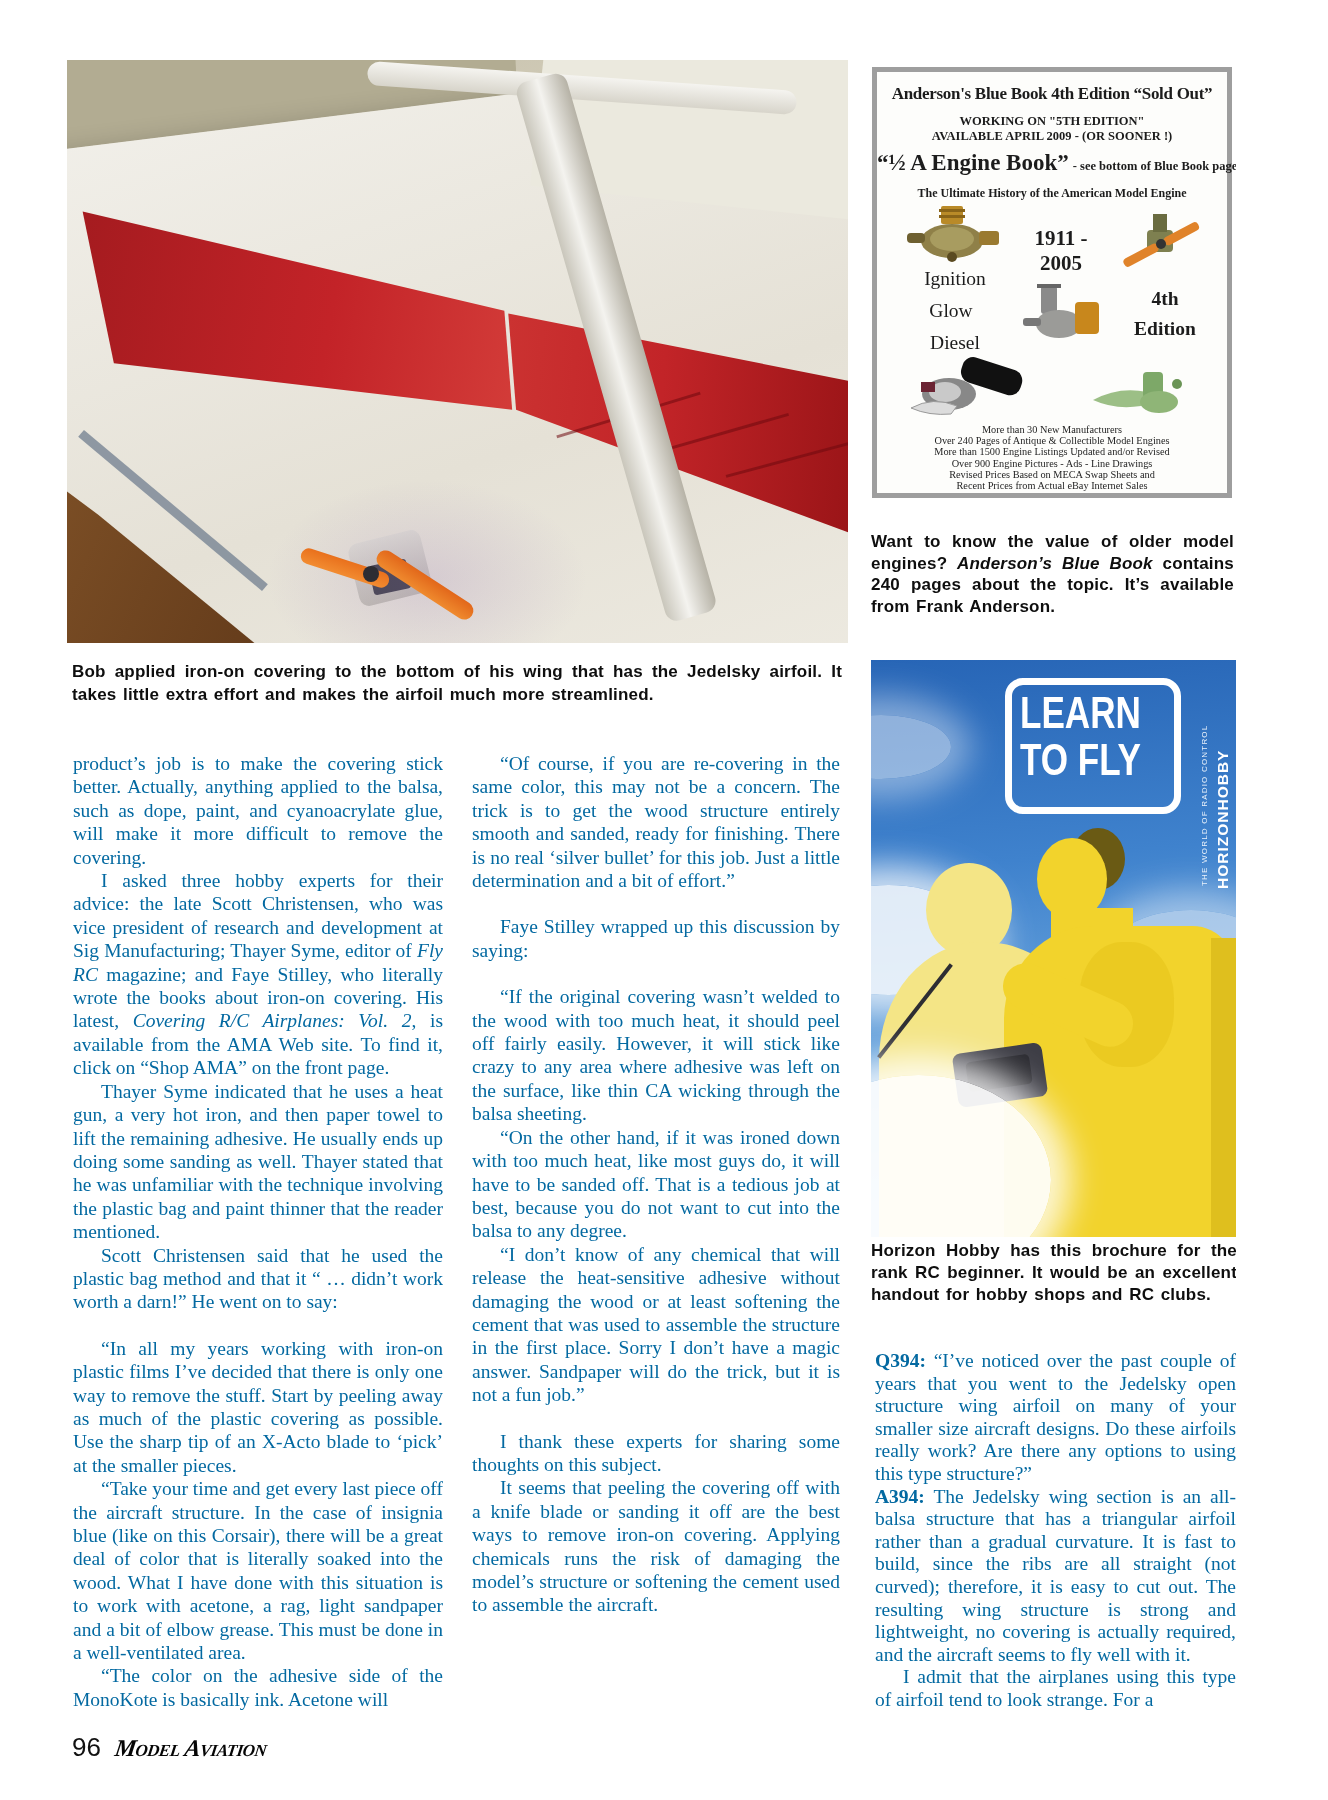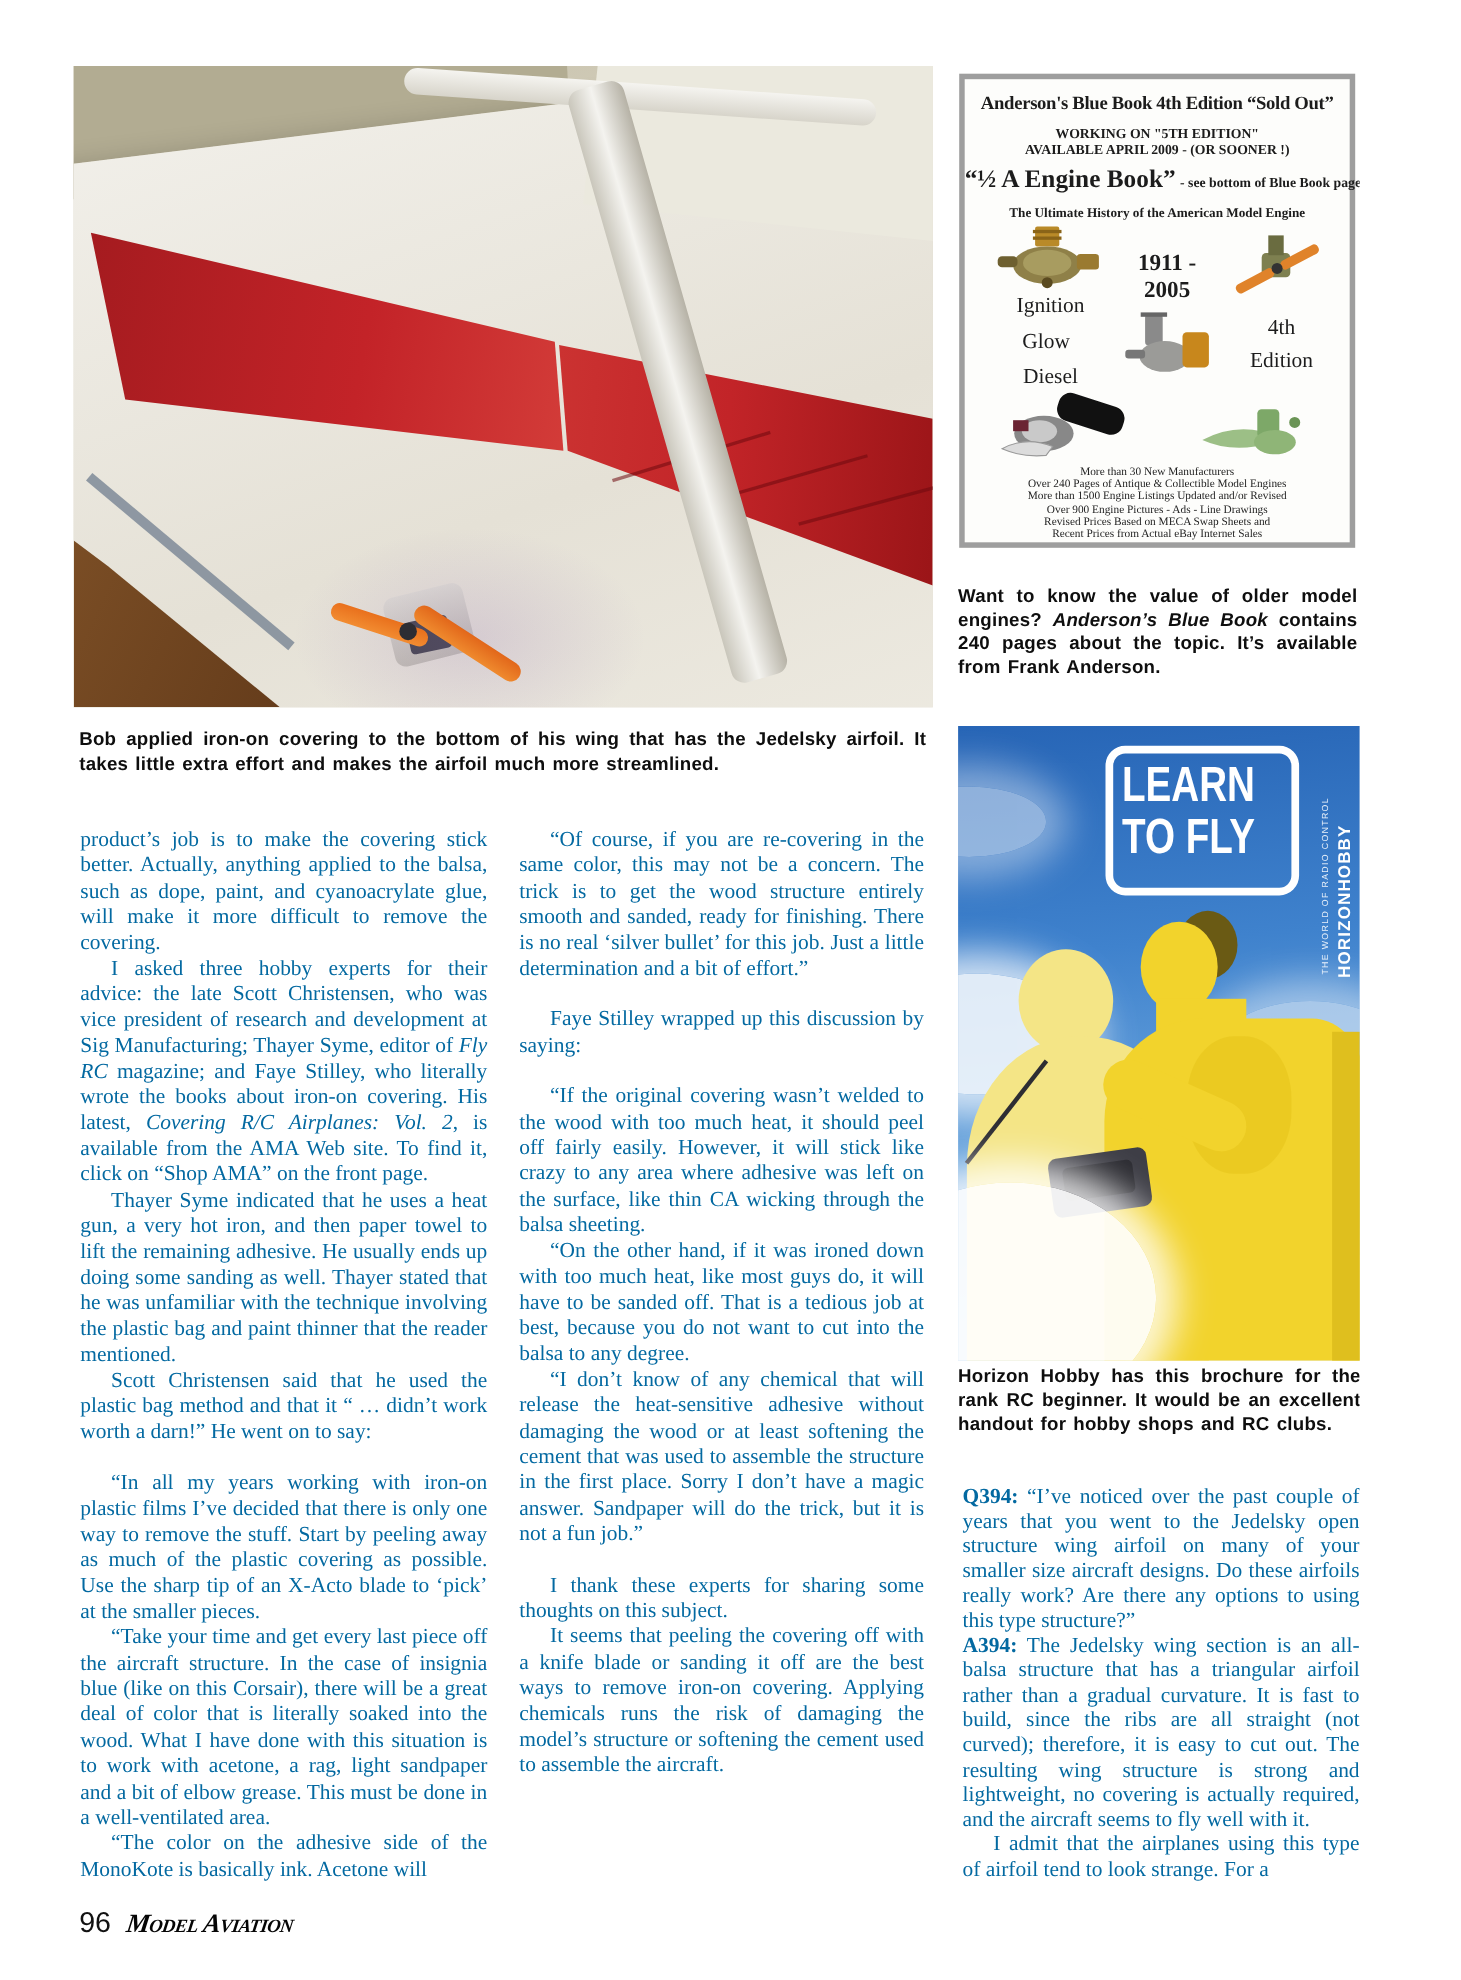--- a/index.html
+++ b/index.html
@@ -51,21 +51,21 @@
   .ad-bookrow{position:absolute;left:0;top:78px;width:100%;text-align:center;white-space:nowrap;}
   .ad-book{font-weight:bold;font-size:23px;}
   .ad-booknote{font-weight:bold;font-size:12.5px;}
   .ad-ultimate{position:absolute;left:0;top:114px;width:100%;text-align:center;font-weight:bold;font-size:12px;}
   .ad-eng{position:absolute;}
   .ad-years{position:absolute;left:132px;top:140px;width:104px;text-align:center;font-weight:bold;font-size:21px;line-height:25px;margin-top:14px;}
   .ad-label{position:absolute;width:120px;text-align:center;font-weight:normal;font-size:19.5px;}
   .ad-ign{left:18px;top:196px;}
   .ad-glow{left:14px;top:228px;}
   .ad-diesel{left:18px;top:260px;}
-  .ad-edition{position:absolute;left:238px;top:212px;width:100px;text-align:center;font-weight:normal;font-size:19.5px;line-height:30px;}
+  .ad-edition{position:absolute;left:238px;top:212px;width:100px;text-align:center;font-weight:bold;font-size:19.5px;line-height:30px;}
   .ad-fine{position:absolute;left:0;top:352px;width:100%;text-align:center;font-size:10.3px;line-height:11.2px;color:#242424;}
 
   
   .cap{position:absolute;font-family:"Liberation Sans",sans-serif;font-weight:bold;font-size:17px;color:#0e0e0e;
     text-align:justify;letter-spacing:.2px;word-spacing:1.6px;}
   .cap p{margin:0;}
   .cap .i{font-style:italic;}
   .cap-ad{left:871px;top:531px;width:363px;line-height:21.7px;}
   .cap-photo{left:72px;top:660px;width:770px;line-height:23px;}
   .cap-brochure{left:871px;top:1240px;width:366px;line-height:22px;}

